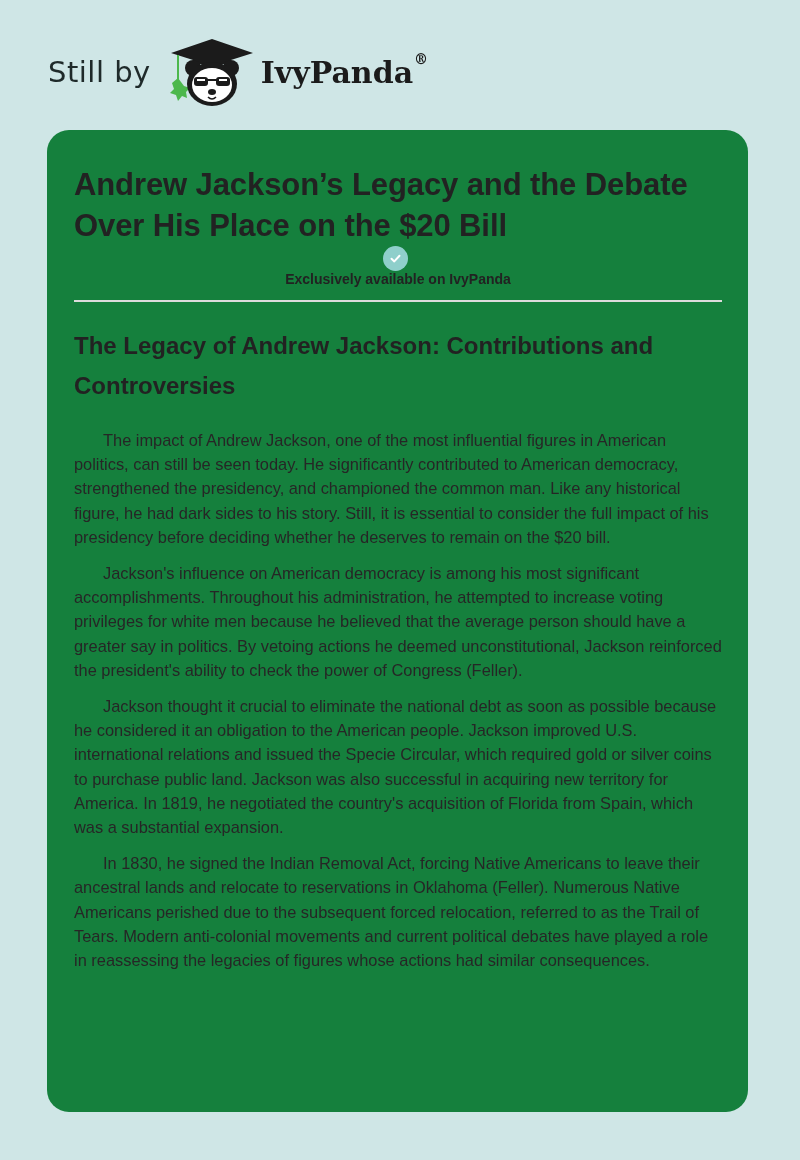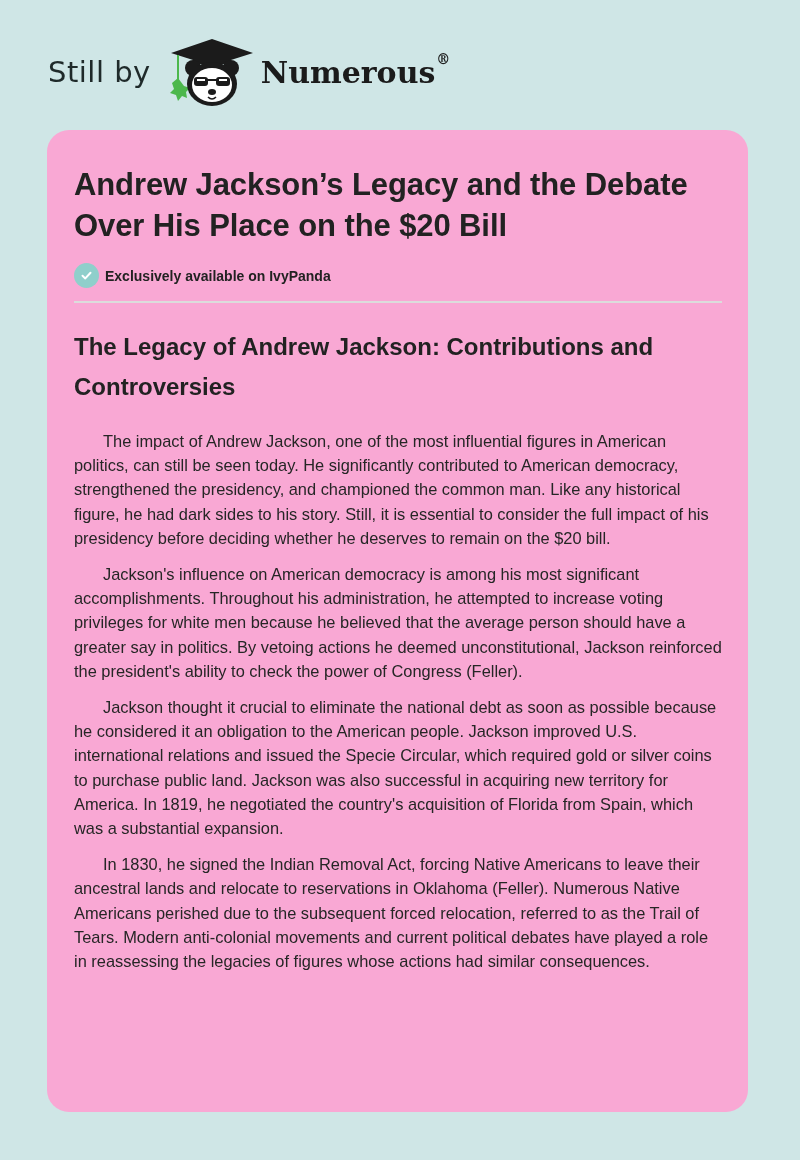--- a/index.html
+++ b/index.html
@@ -23,29 +23,29 @@
   .brand .logo-icon { width: 86px; height: 72px; margin-right: 6px; }
   .brand .brand-name {
     font-family: "DejaVu Serif", serif; font-weight: bold;
     font-size: 30px; color: #1b1b1b; position: relative;
   }
   .brand .reg { font-size: 14px; vertical-align: top; position: relative; top: -4px; margin-left: 1px; }
 
   .card {
     position: absolute; left: 47px; top: 130px;
     width: 701px; height: 982px;
-    background: #f9a8d4; border-radius: 22px;
+    background: #15803d; border-radius: 22px;
   }
   .card-inner { padding: 34px 26px 0 27px; }
   h1.title {
     margin: 0; font-size: 31px; line-height: 41px; font-weight: bold;
     color: #222; letter-spacing: -0.1px;
   }
   .exclusive {
-    display: flex; align-items: center; margin-top: 17px;
+    display: flex; align-items: center;  flex-direction: column;
   }
   .check-badge {
     width: 25px; height: 25px; border-radius: 50%;
     background: #8fcfcb; display: flex; align-items: center; justify-content: center;
     margin-right: 6px;
   }
   .exclusive-label { font-size: 14px; font-weight: bold; color: #222; }
   .divider { height: 2px; background: #dcdcdc; margin-top: 13px; }
   h2.section-title {
     margin: 24px 0 0 0; font-size: 24px; line-height: 40px; font-weight: bold; color: #222;
@@ -76,21 +76,21 @@
 
     <rect x="25" y="41" width="14" height="9" rx="3" fill="#1b1b1b"></rect>
     <rect x="47" y="41" width="14" height="9" rx="3" fill="#1b1b1b"></rect>
     <rect x="38" y="43" width="10" height="2" fill="#1b1b1b"></rect>
     <rect x="28" y="43" width="8" height="2" fill="#fff"></rect>
     <rect x="50" y="43" width="8" height="2" fill="#fff"></rect>
 
     <ellipse cx="43" cy="56" rx="4" ry="3" fill="#1b1b1b"></ellipse>
     <path d="M39,61 q4,4 8,0" stroke="#1b1b1b" stroke-width="1.6" fill="none"></path>
   </svg>
-  <span class="brand-name"><span>Numerous</span><span class="reg">®</span></span>
+  <span class="brand-name"><span>IvyPanda</span><span class="reg">®</span></span>
 </div>
 
 <div class="card">
   <div class="card-inner">
     <h1 class="title">Andrew Jackson’s Legacy and the Debate Over His Place on the $20 Bill</h1>
 
     <div class="exclusive">
       <span class="check-badge">
         <svg width="13" height="13" viewBox="0 0 13 13">
             <path d="M2.5,6.8 L5.3,9.4 L10.5,3.8" stroke="#fff" stroke-width="2" fill="none" stroke-linecap="round" stroke-linejoin="round"></path>

